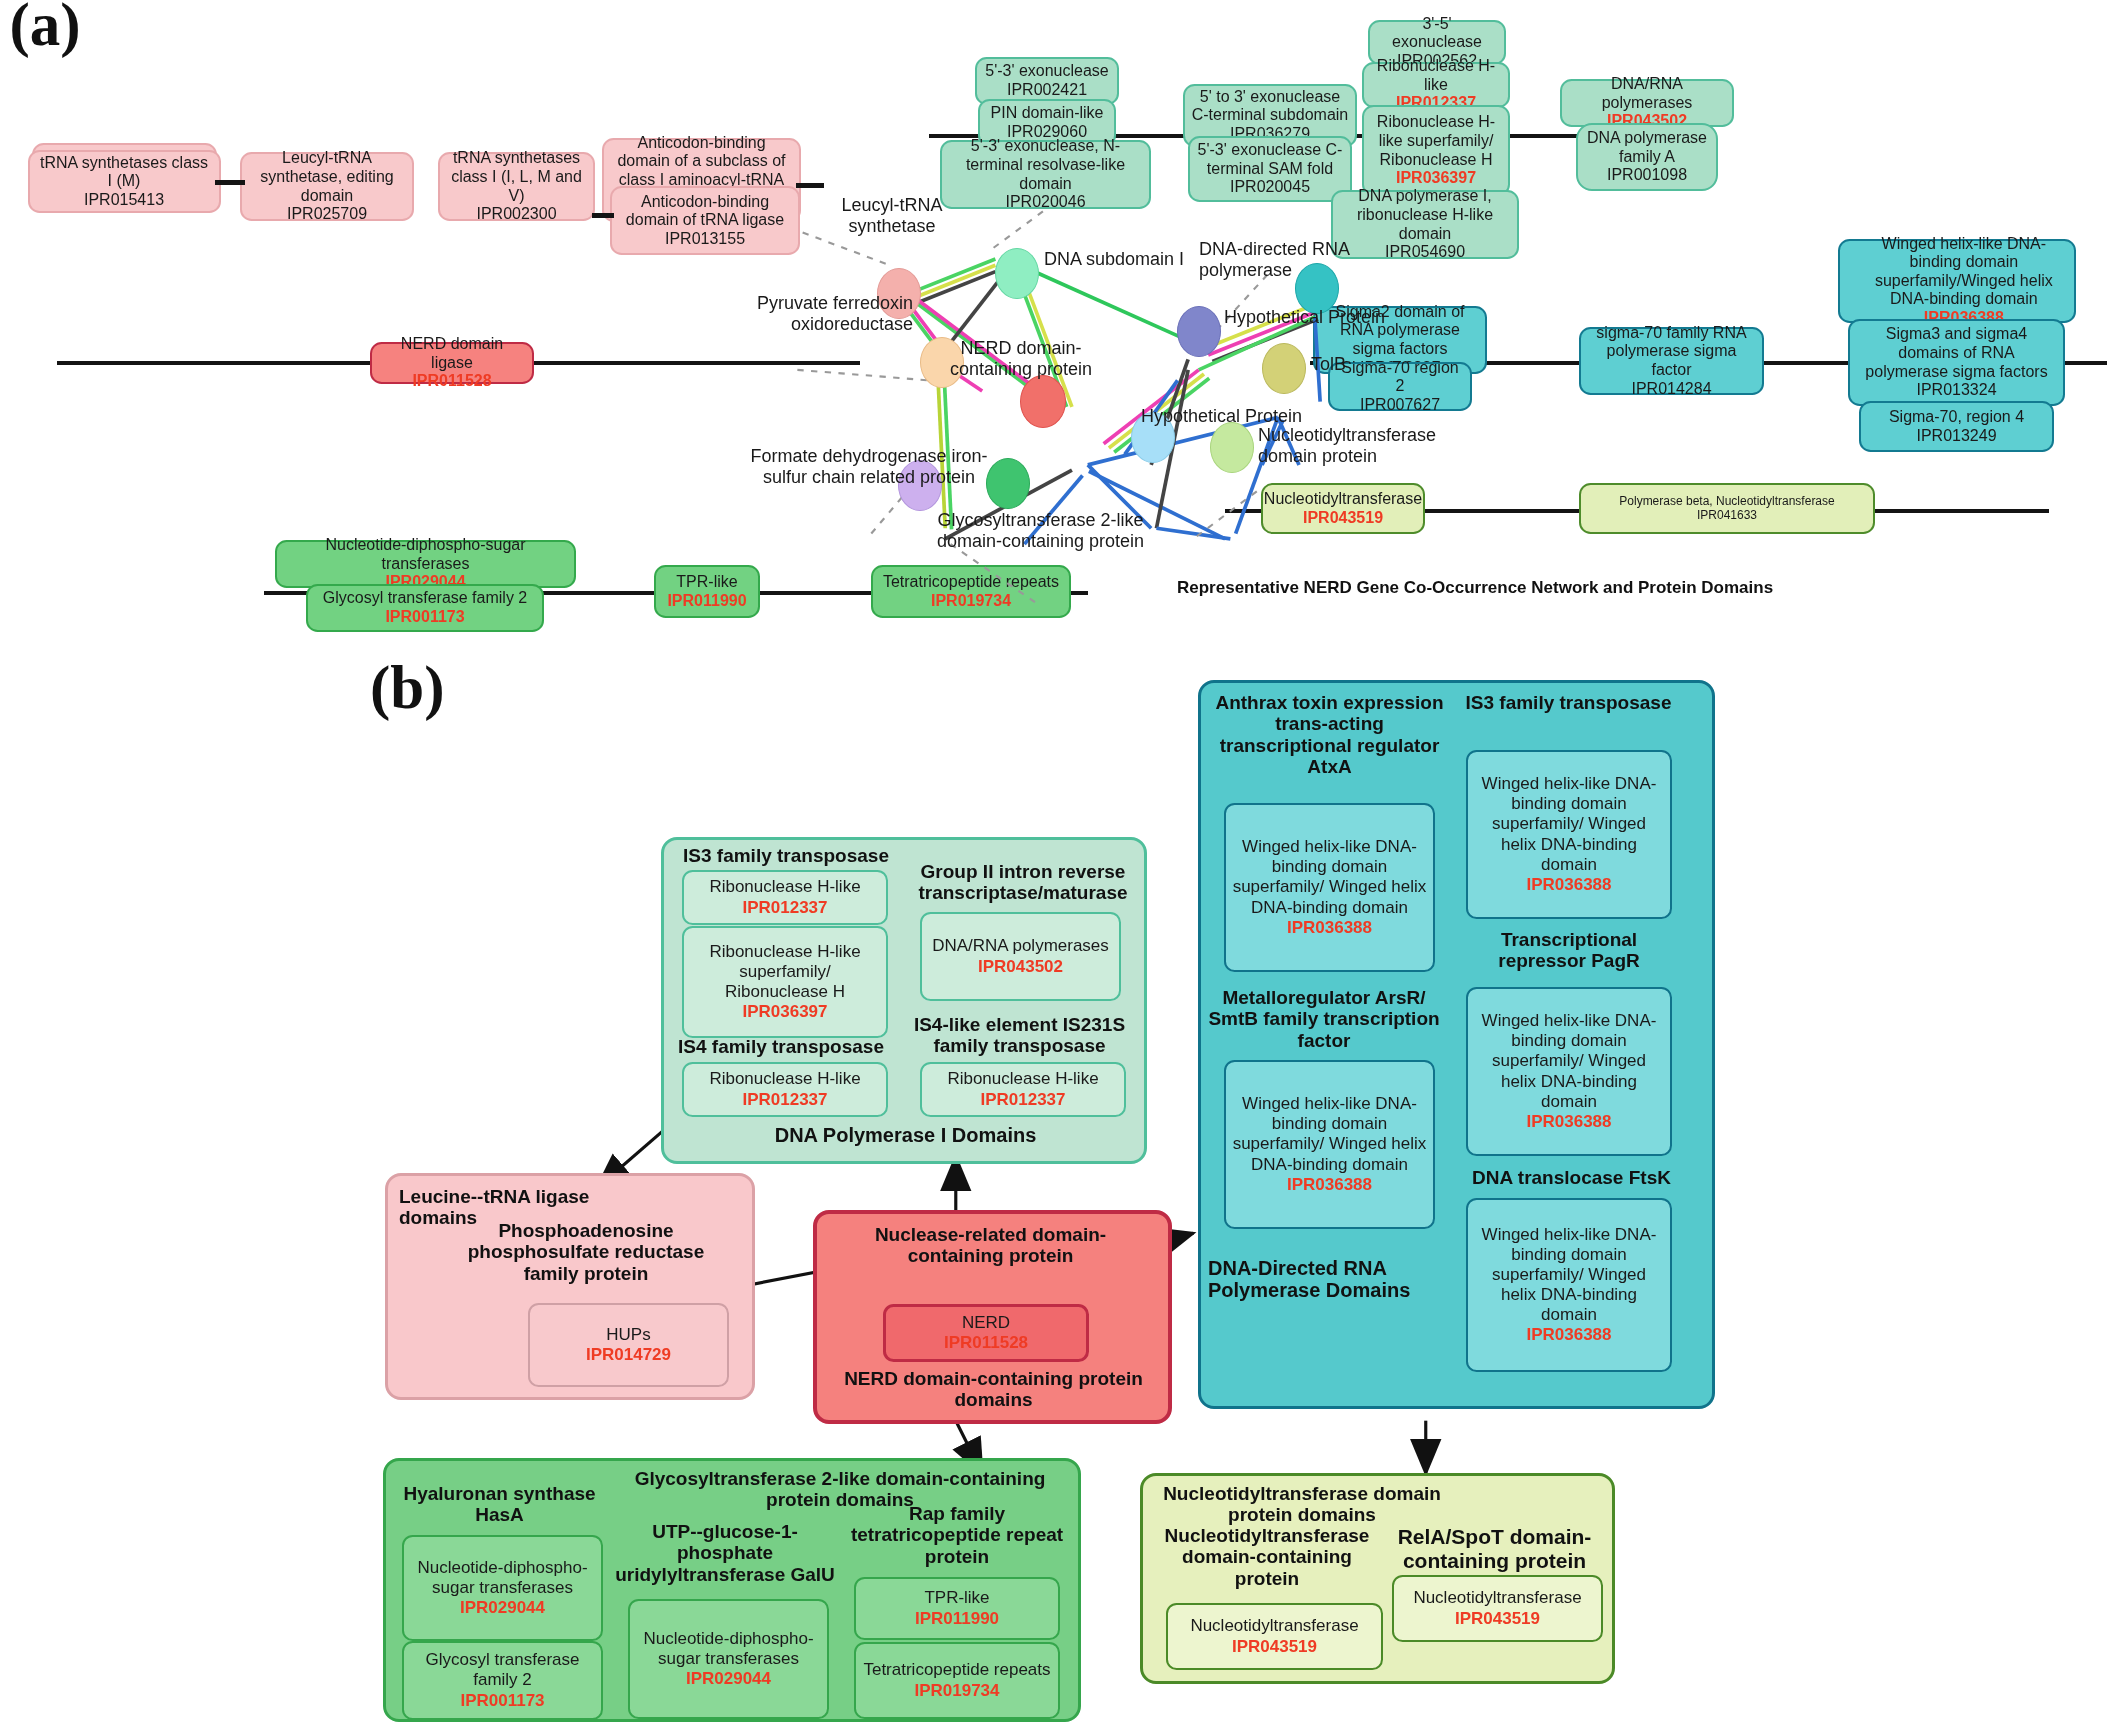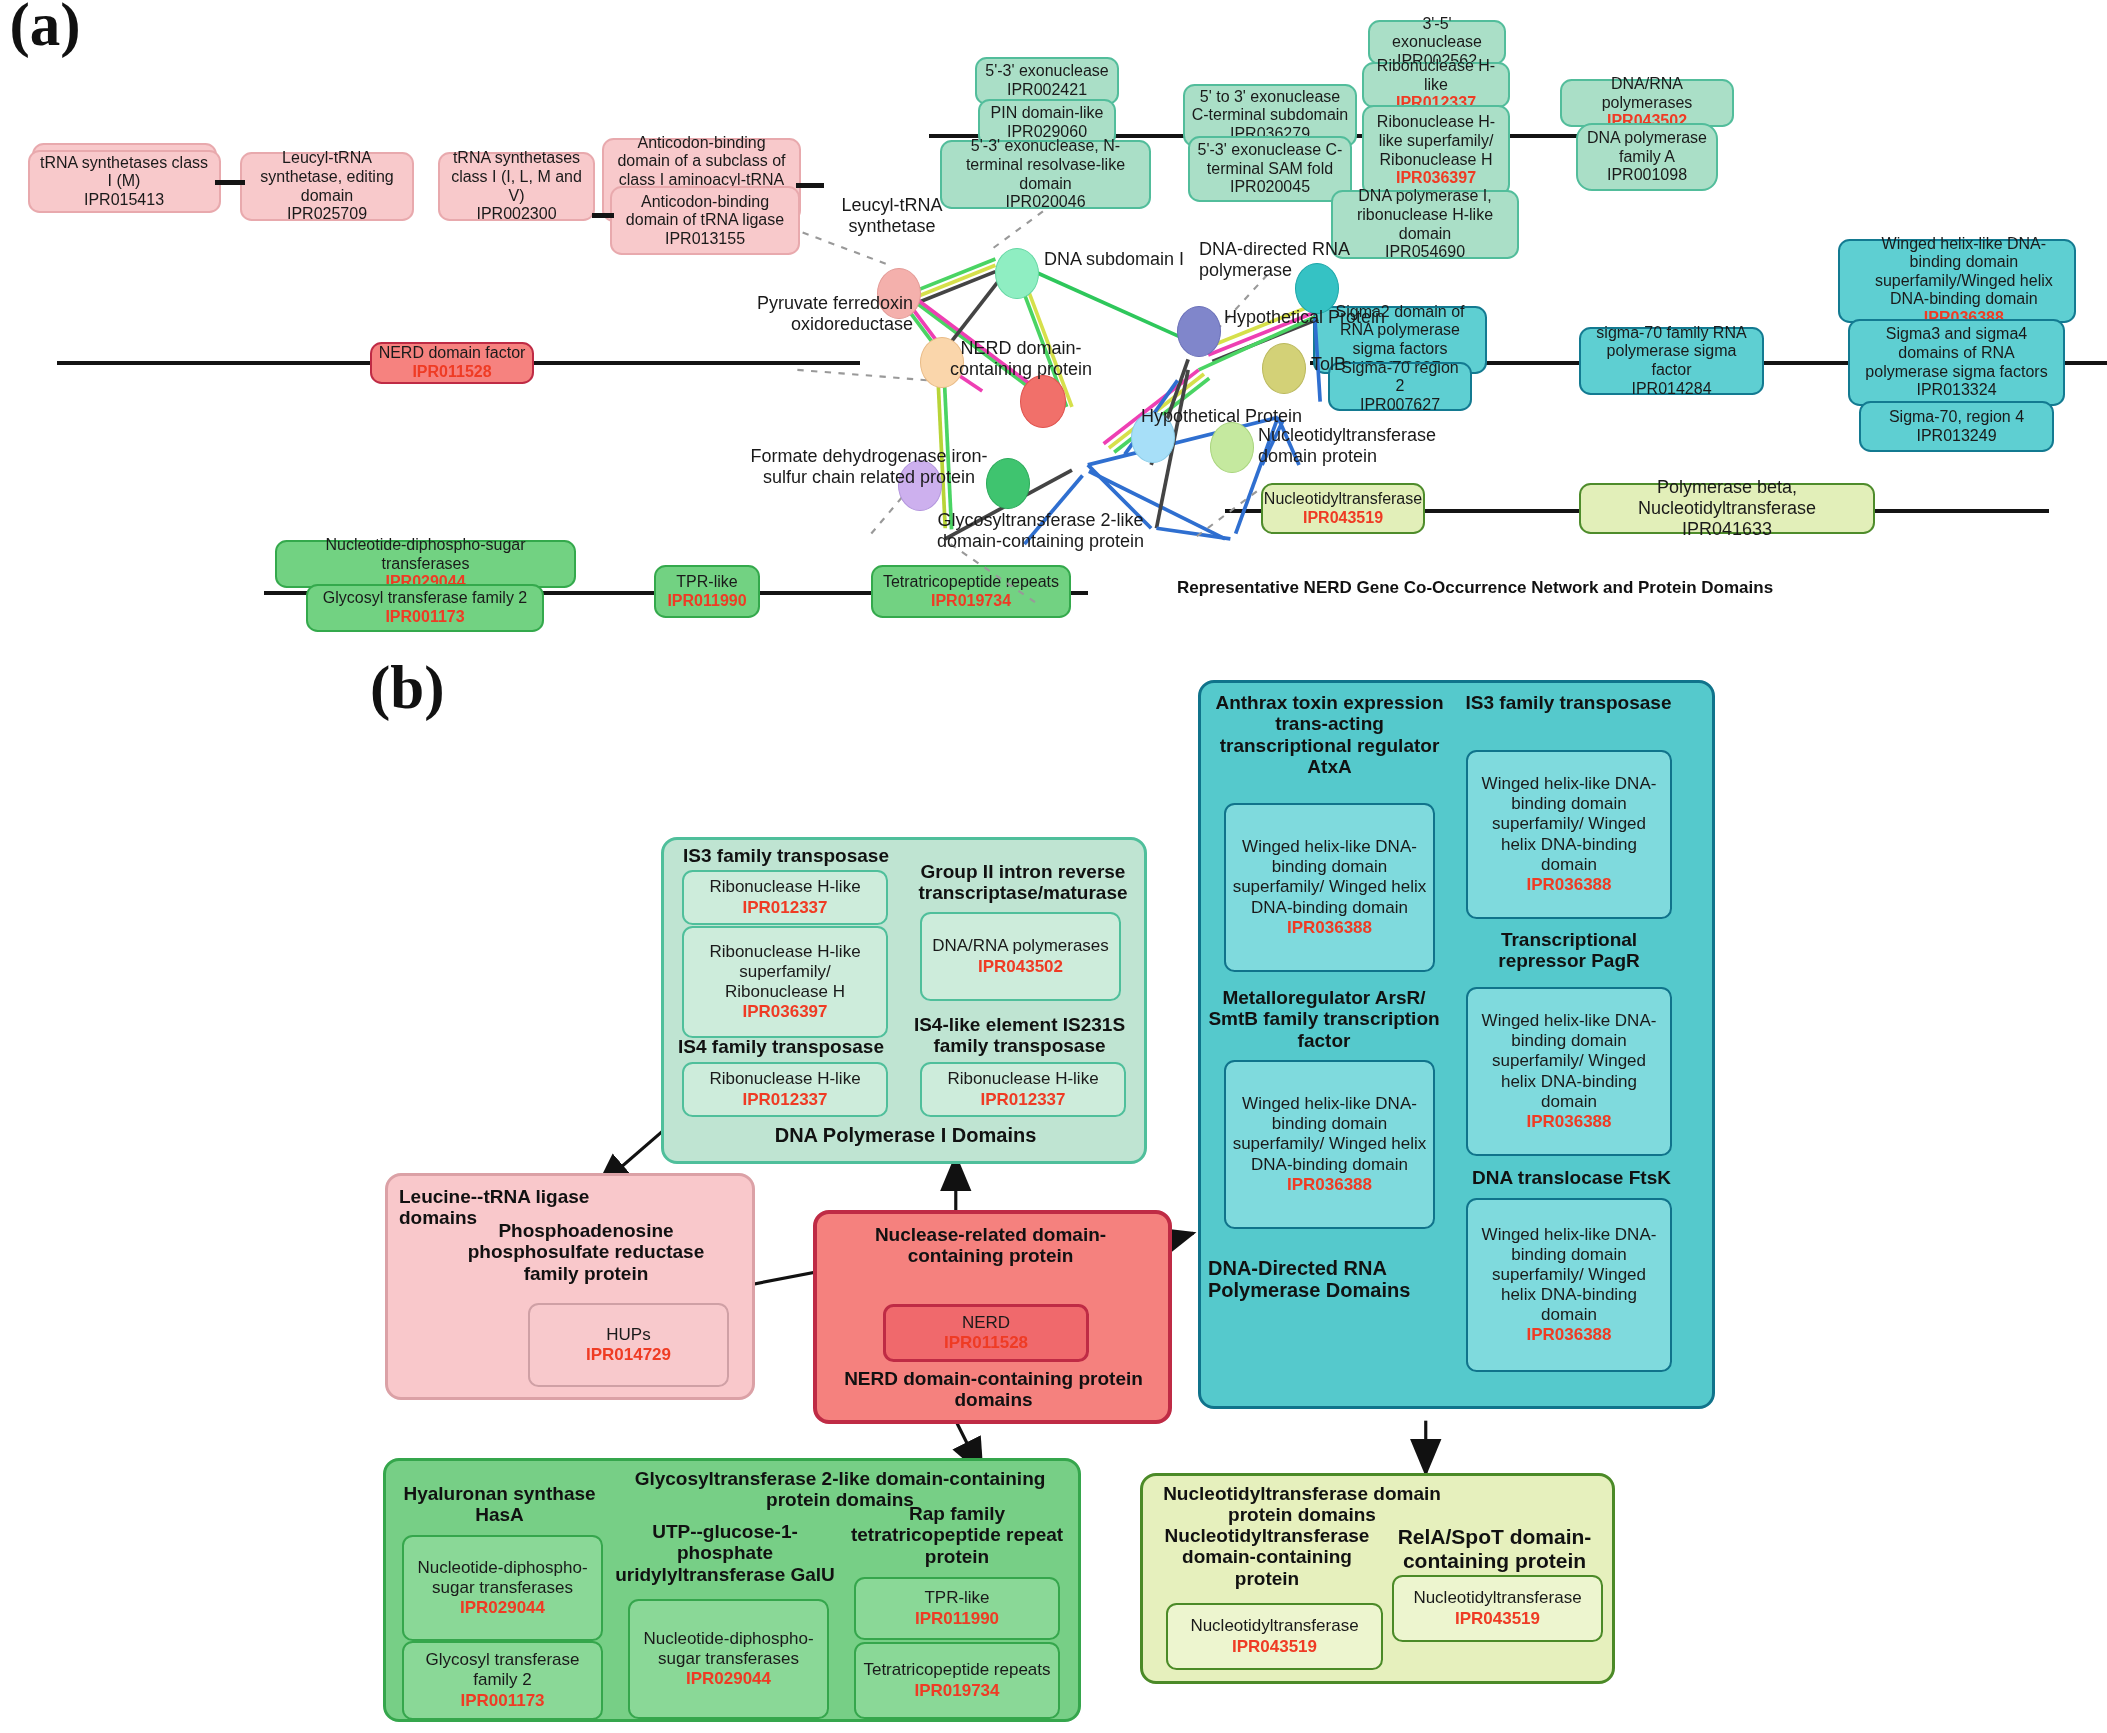--- a/index.html
+++ b/index.html
@@ -160,21 +160,21 @@
 <div class="dbox teal" style="left:1848px;top:319px;width:217px;height:87px;font-size:16px;">
   <span class="t">Sigma3 and sigma4 domains of RNA polymerase sigma factors</span>
   <span class="ipr">IPR013324</span>
 </div>
 <div class="dbox teal" style="left:1859px;top:401px;width:195px;height:51px;font-size:16px;">
   <span class="t">Sigma-70, region 4</span>
   <span class="ipr">IPR013249</span>
 </div>
 
 <div class="dbox pink-strong" style="left:370px;top:342px;width:164px;height:42px;font-size:16px;">
-  <span class="t">NERD domain factor</span>
+  <span class="t">NERD domain ligase</span>
   <span class="ipr ipr-red">IPR011528</span>
 </div>
 
 <div class="dbox green" style="left:275px;top:540px;width:301px;height:48px;font-size:16px;">
   <span class="t">Nucleotide-diphospho-sugar transferases</span>
   <span class="ipr ipr-red">IPR029044</span>
 </div>
 <div class="dbox green" style="left:306px;top:584px;width:238px;height:48px;font-size:16px;">
   <span class="t">Glycosyl transferase family 2</span>
   <span class="ipr ipr-red">IPR001173</span>
@@ -185,21 +185,21 @@
 </div>
 <div class="dbox green" style="left:871px;top:565px;width:200px;height:53px;font-size:16px;">
   <span class="t">Tetratricopeptide repeats</span>
   <span class="ipr ipr-red">IPR019734</span>
 </div>
 
 <div class="dbox olive" style="left:1261px;top:483px;width:164px;height:51px;font-size:16px;">
   <span class="t">Nucleotidyltransferase</span>
   <span class="ipr ipr-red">IPR043519</span>
 </div>
-<div class="dbox olive" style="left:1579px;top:483px;width:296px;height:51px;font-size:18px;">
+<div class="dbox olive" style="left:1579px;top:483px;width:296px;height:51px;font-size:12px;">
   <span class="t">Polymerase beta, Nucleotidyltransferase</span>
   <span class="ipr">IPR041633</span>
 </div>
 
 <svg class="arrows" viewBox="0 0 3992 3283" width="2108" height="1734">
   <defs>
     <marker id="arr" markerWidth="14" markerHeight="14" refX="11" refY="5" orient="auto">
       <path d="M0,0 L12,5 L0,10 z" fill="#111"></path>
     </marker>
   </defs>

